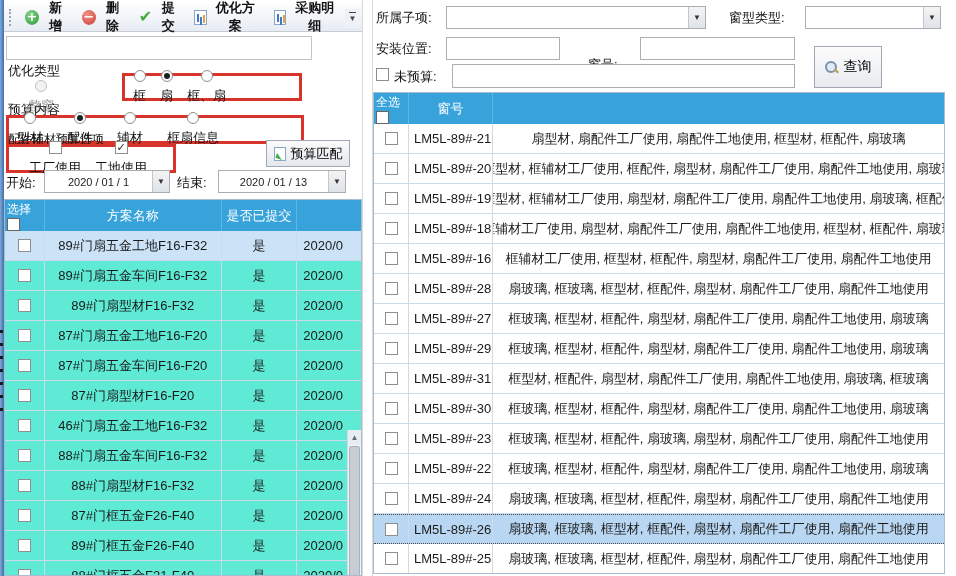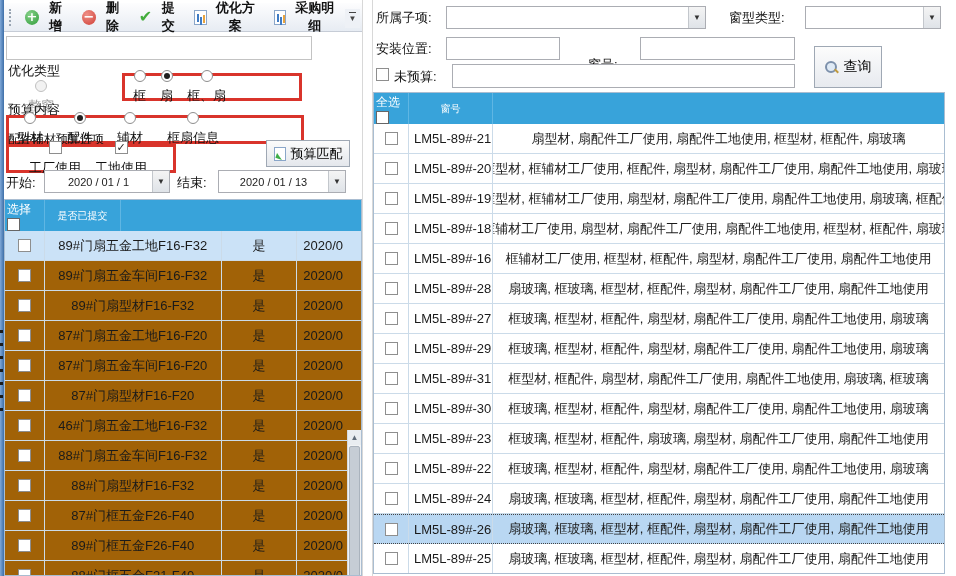--- a/index.html
+++ b/index.html
@@ -70,25 +70,25 @@
                  display:flex; align-items:center; }
   .date-text { flex:1; text-align:center; font-size:11px; color:#222; white-space:nowrap; }
   .dd-btn { width:17px; height:100%; background:linear-gradient(#f4f4f4,#dfe3e8); border-left:1px solid #c3c7cc;
             font-size:8px; color:#333; display:flex; align-items:center; justify-content:center; cursor:pointer; }
 
   
   .ltable { position:absolute; left:0; top:199px; width:358px; height:377px;
             border:1px solid #a9bdd1; overflow:hidden; background:#fff; }
   .thead { display:flex; height:31px; background:#38a3da; color:#fff; }
   .th { border-right:1px solid #5fb6e3; display:flex; align-items:center; justify-content:center;
-        font-size:10px; overflow:hidden; white-space:nowrap; }
+        font-size:13px; overflow:hidden; white-space:nowrap; }
   .th-stack { flex-direction:column; align-items:flex-start; justify-content:flex-start; padding:1px 2px; font-size:12px; }
   .th-stack .cb { background:#fff; border-color:#666; margin-top:0px; }
   .lc1 { width:40px; } .lc2 { width:178px; } .lc3 { width:76px; } .lc4 { width:64px; border-right:none; justify-content:flex-start; padding-left:6px;margin-top:43px; }
-  .lrow { display:flex; height:30px; border-bottom:1px solid #cbdbe9; background:#a16207; }
+  .lrow { display:flex; height:30px; border-bottom:1px solid #cbdbe9; background:#5eead4; }
   .lrow.selected { background:#cbe2f7; }
   .cell { border-right:1px solid #cbdbe9; display:flex; align-items:center; justify-content:center;
           font-size:13px; color:#1a1a1a; overflow:hidden; white-space:nowrap; }
   .c-sel { width:40px; } .c-name { width:178px; } .c-sub { width:76px; } .c-start { width:64px; border-right:none; justify-content:flex-start; padding-left:6px; }
 
   .lscroll { position:absolute; right:0; top:230px; width:14px; height:346px; background:#f1f3f5; border-left:1px solid #d4dae0; }
   .lscroll .arr { height:15px; text-align:center; font-size:8px; color:#5f6b79; line-height:15px; background:#e9edf1; cursor:pointer; }
   .lscroll .thumb { position:absolute; left:1px; top:16px; width:11px; height:300px; background:#c6cdd5; border:1px solid #aab3bd; border-radius:2px; cursor:pointer; }
 
   
@@ -227,20 +227,21 @@
       <span class="date-text">2020 / 01 / 13</span>
       <span class="dd-btn">▼</span>
     </div>
 
     <div class="ltable">
       <div class="thead">
         <span class="th th-stack lc1">
           <span>选择</span>
           <span class="cb"></span>
         </span>
+        <span class="th lc2">方案名称</span>
         <span class="th lc3">是否已提交</span>
         <span class="th lc4">开始</span>
       </div>
       <div>
 
           <div class="lrow selected">
             <span class="cell c-sel">
               <span class="cb"></span>
             </span>
             <span class="cell c-name">89#门扇五金工地F16-F32</span>

